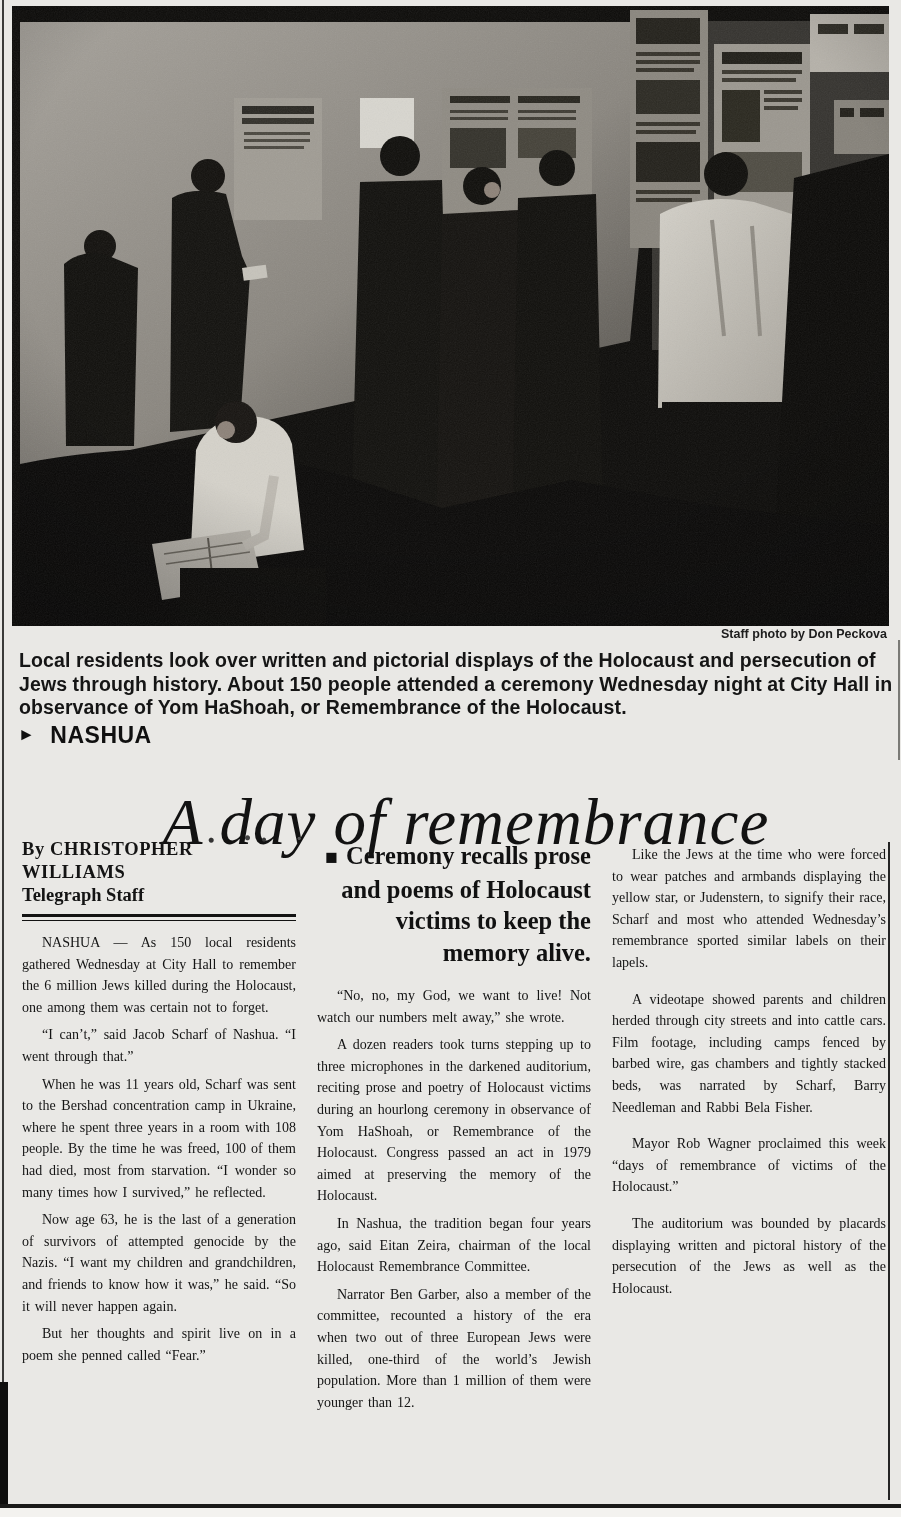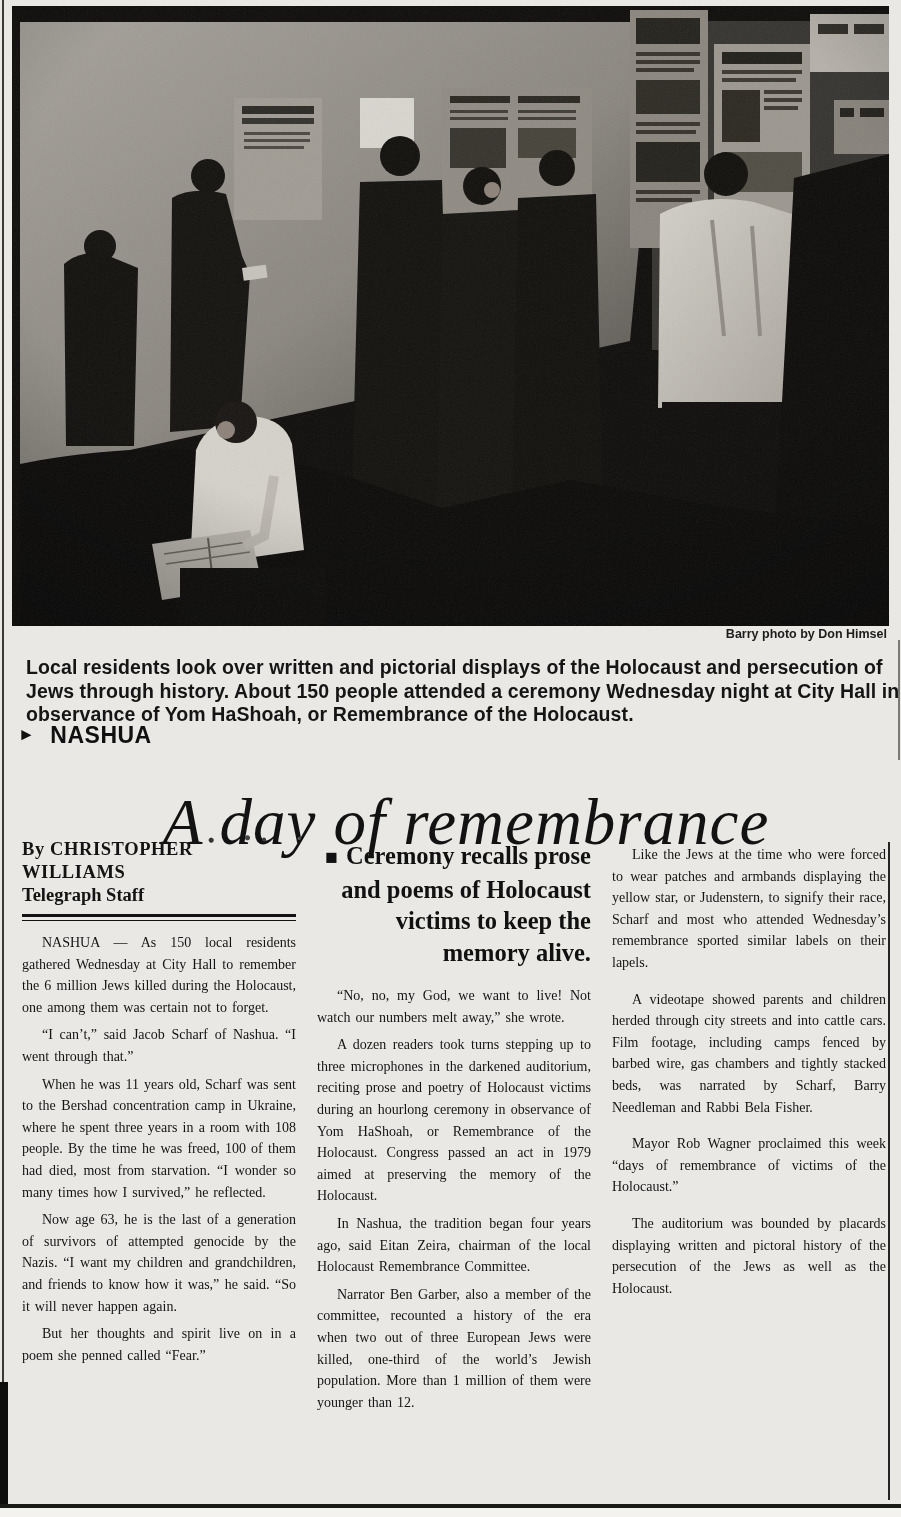--- a/index.html
+++ b/index.html
@@ -7,21 +7,21 @@
         font-family:"Liberation Serif",serif;color:#141414;}
   
   .edge-left{position:absolute;left:2px;top:0;width:2px;height:1500px;background:#3a3a38;}
   .edge-left-bar{position:absolute;left:0;top:1382px;width:8px;height:122px;background:#0e0e0d;}
   .edge-right{position:absolute;right:1px;top:640px;width:2px;height:120px;background:#7a7a76;}
   
   .photo{position:absolute;left:12px;top:6px;width:877px;height:620px;margin:0;background:#0b0a09;}
   .photo svg{display:block;width:100%;height:100%;}
   .credit{position:absolute;top:627px;right:14px;font-family:"Liberation Sans",sans-serif;
           font-weight:bold;font-size:12.5px;color:#1c1c1c;}
-  .caption{position:absolute;left:14px;top:644px;width:876px;margin:12px;
+  .caption{position:absolute;left:14px;top:644px;width:876px;margin:5px;
            font-family:"Liberation Sans",sans-serif;font-weight:bold;
            font-size:19.5px;line-height:23.5px;color:#151515;letter-spacing:.1px;}
   .kicker{position:absolute;left:18px;top:722px;font-family:"Liberation Sans",sans-serif;
           font-weight:bold;font-size:23px;letter-spacing:.5px;color:#101010;}
   .kicker .arrow{font-size:17px;vertical-align:3px;margin-right:15px;}
   .headline{position:absolute;left:20px;top:764px;width:860px;margin:16px;text-align:center;
             font-family:"Liberation Serif",serif;font-style:italic;font-weight:500;
             font-size:65px;line-height:84px;color:#121212;letter-spacing:1px;}
   .smudge{position:absolute;left:198px;top:833px;width:110px;height:12px;
           background:
@@ -159,21 +159,21 @@
         <line x1="154" y1="558" x2="238" y2="546" stroke="#6a665e" stroke-width="1.5"></line>
         <path d="M262,470 L252,530 L232,540" stroke="#bdb9b1" stroke-width="10" fill="none"></path>
         <rect x="168" y="562" width="146" height="58" fill="#0c0b09"></rect>
       </g>
 
       <rect width="877" height="620" fill="url(#vignette)"></rect>
       <rect width="877" height="620" filter="url(#grain)" opacity="0.10"></rect>
     </svg>
   </figure>
 
-  <div class="credit">Barry photo by Don Himsel</div>
+  <div class="credit">Staff photo by Don Peckova</div>
 
   <p class="caption">Local residents look over written and pictorial displays of the Holocaust and persecution of Jews through history. About 150 people attended a ceremony Wednesday night at City Hall in observance of Yom HaShoah, or Remembrance of the Holocaust.</p>
 
   <div class="kicker">
     <span class="arrow">►</span><span>NASHUA</span>
   </div>
 
   <h1 class="headline">A day of remembrance</h1>
 
   <div class="smudge"></div>

